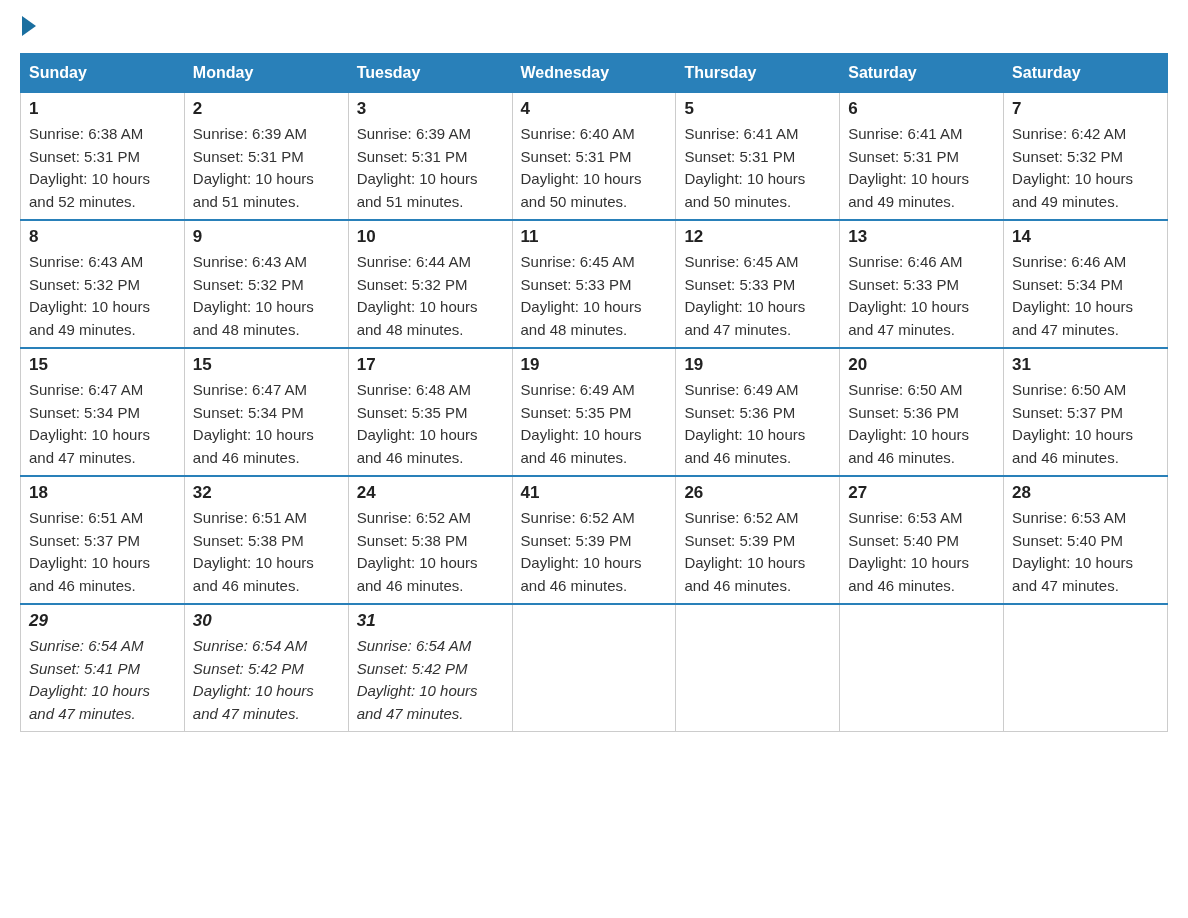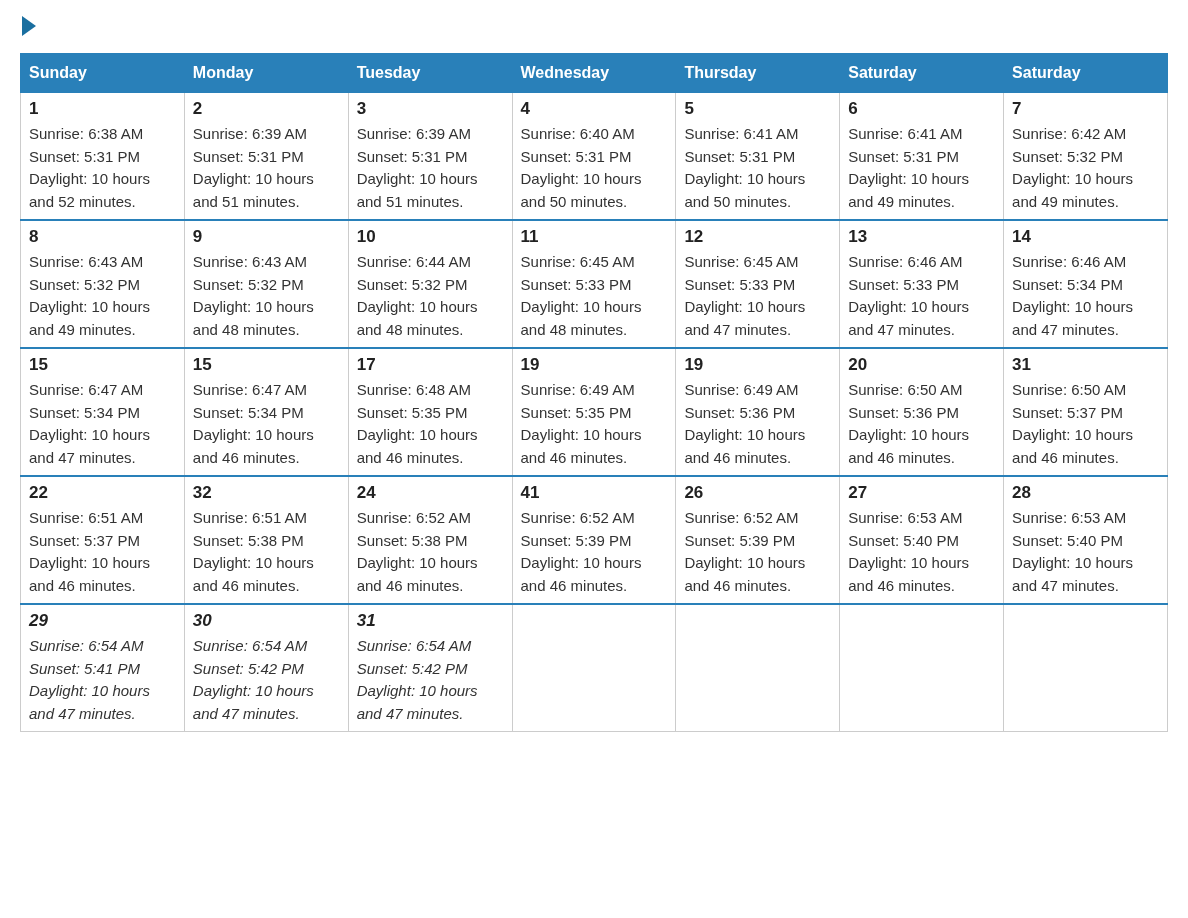--- a/index.html
+++ b/index.html
@@ -217,21 +217,21 @@
           <div class="day-number">20</div>
           <div class="day-info">Sunrise: 6:50 AM<br>Sunset: 5:36 PM<br>Daylight: 10 hours and 46 minutes.</div>
         </td>
         <td>
           <div class="day-number">31</div>
           <div class="day-info">Sunrise: 6:50 AM<br>Sunset: 5:37 PM<br>Daylight: 10 hours and 46 minutes.</div>
         </td>
       </tr>
       <tr>
         <td>
-          <div class="day-number">22</div>
+          <div class="day-number">18</div>
           <div class="day-info">Sunrise: 6:51 AM<br>Sunset: 5:37 PM<br>Daylight: 10 hours and 46 minutes.</div>
         </td>
         <td>
           <div class="day-number">32</div>
           <div class="day-info">Sunrise: 6:51 AM<br>Sunset: 5:38 PM<br>Daylight: 10 hours and 46 minutes.</div>
         </td>
         <td>
           <div class="day-number">24</div>
           <div class="day-info">Sunrise: 6:52 AM<br>Sunset: 5:38 PM<br>Daylight: 10 hours and 46 minutes.</div>
         </td>

